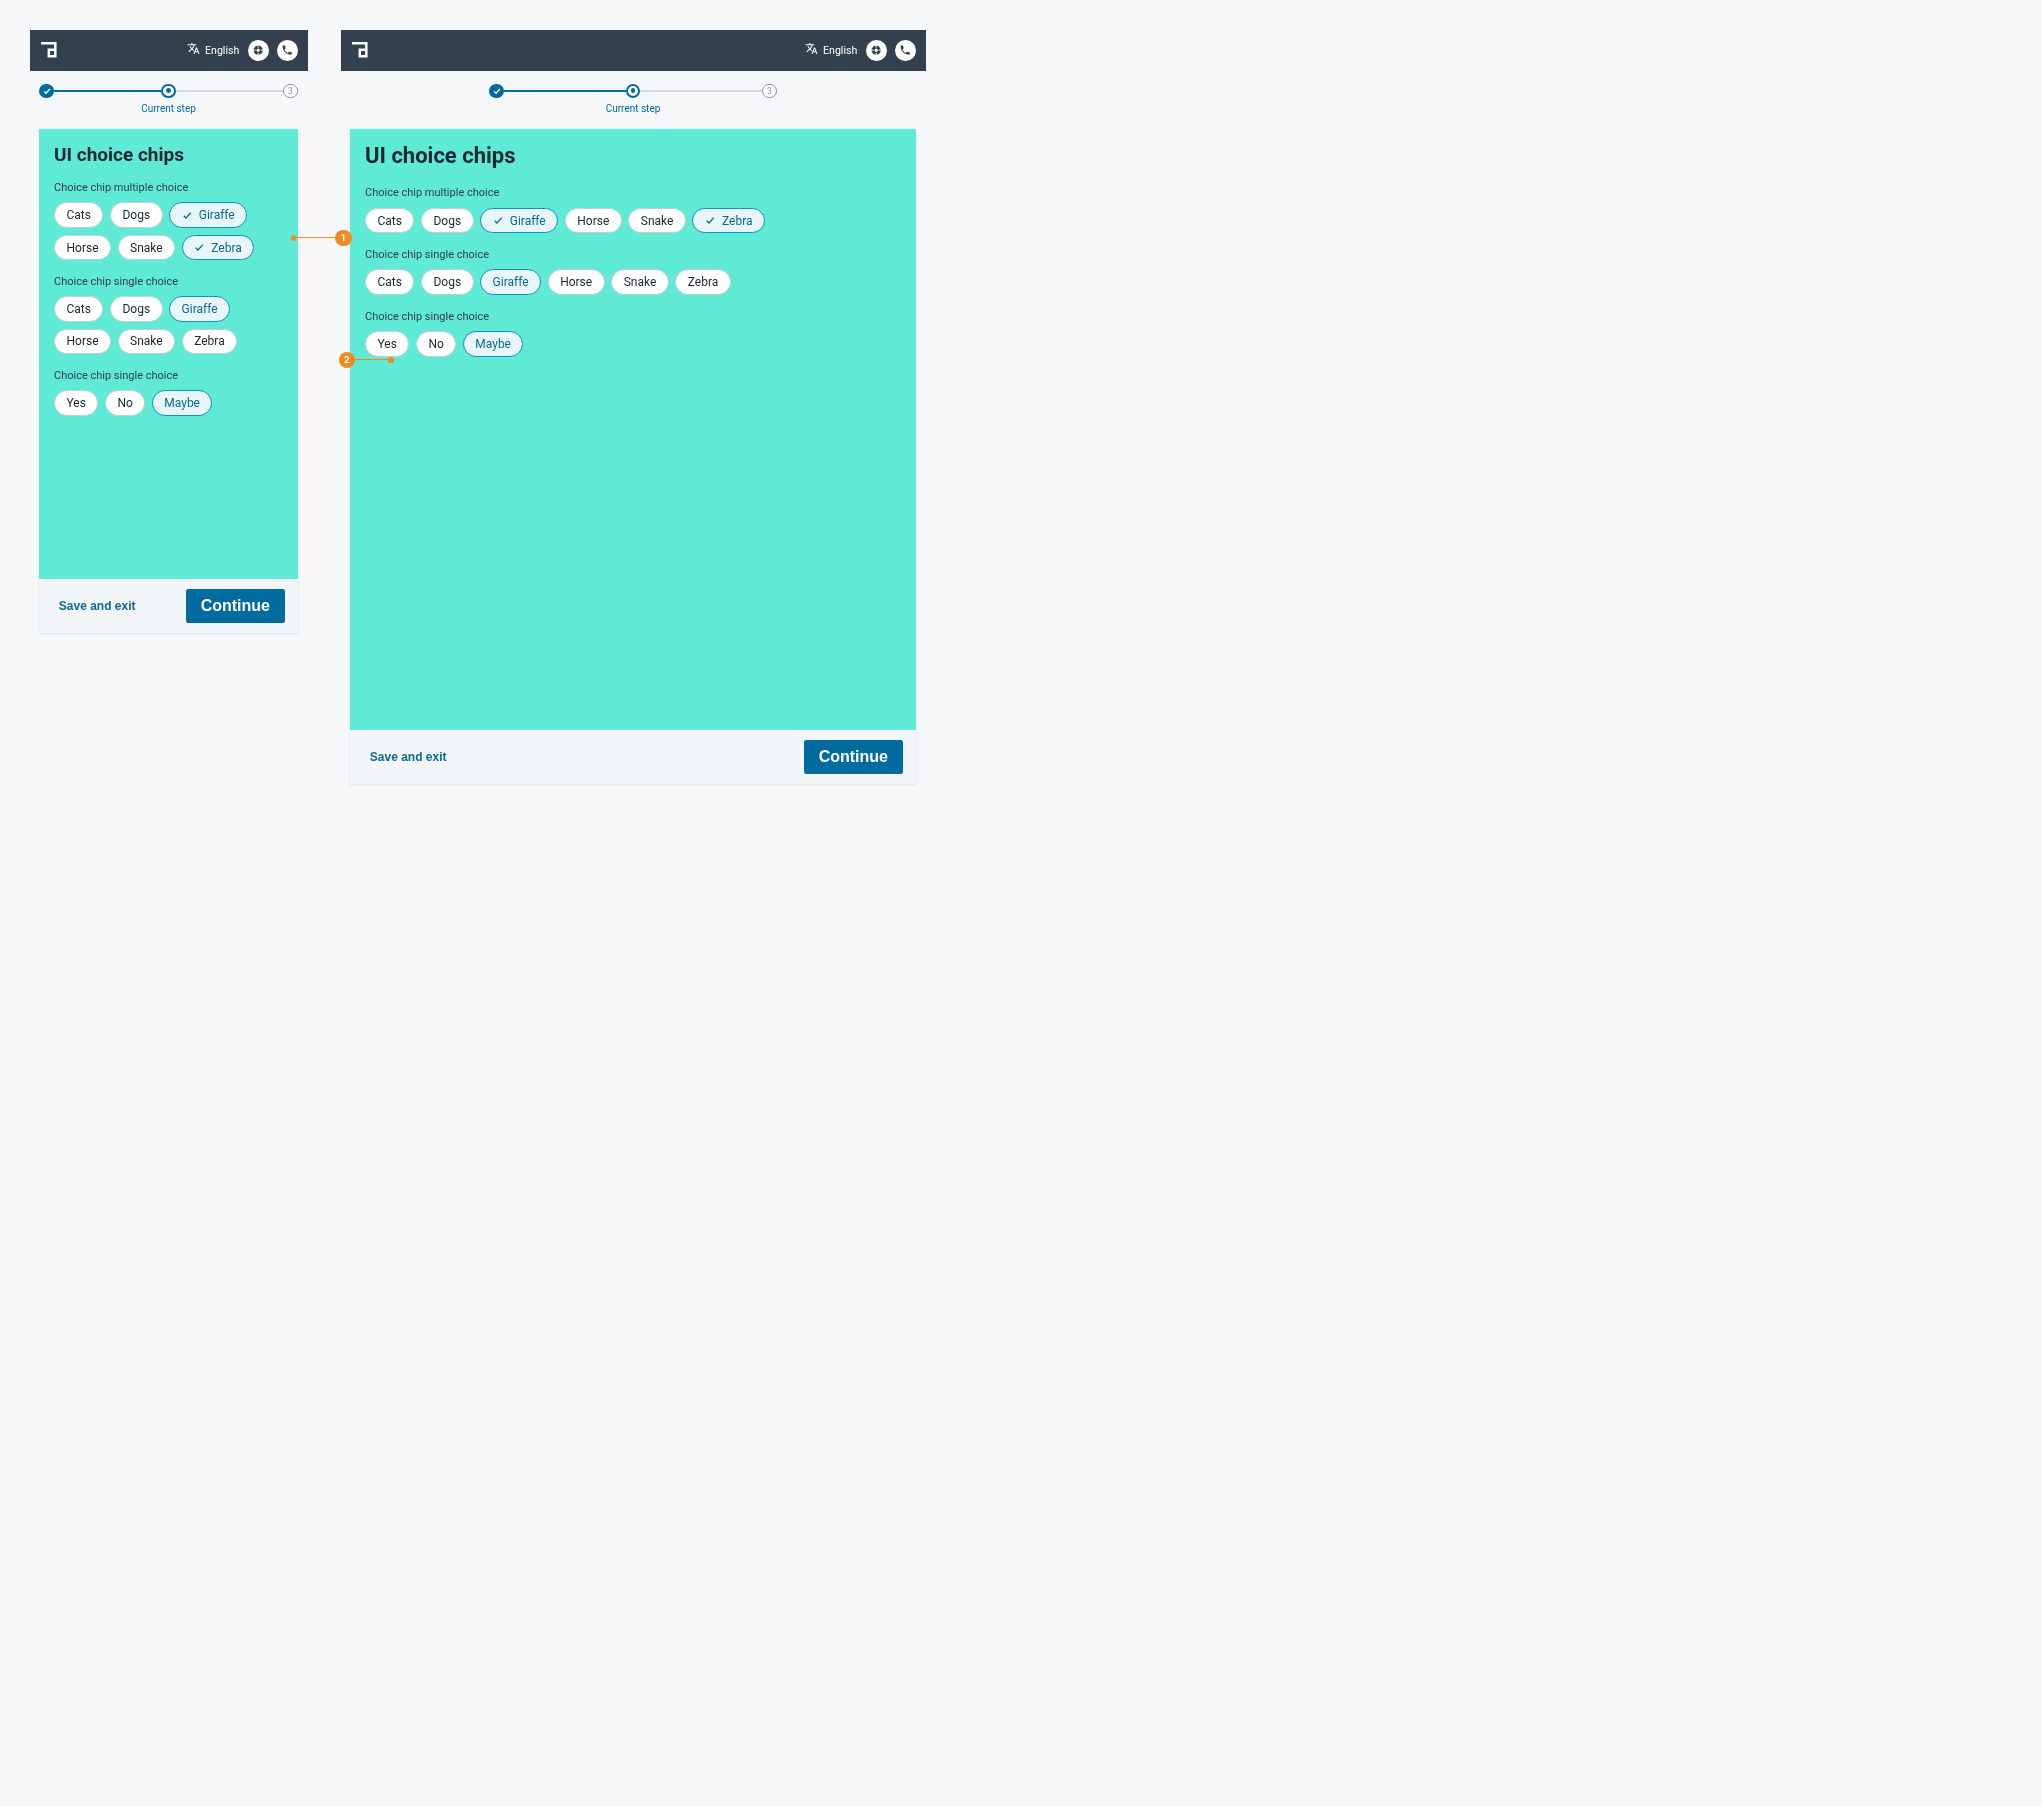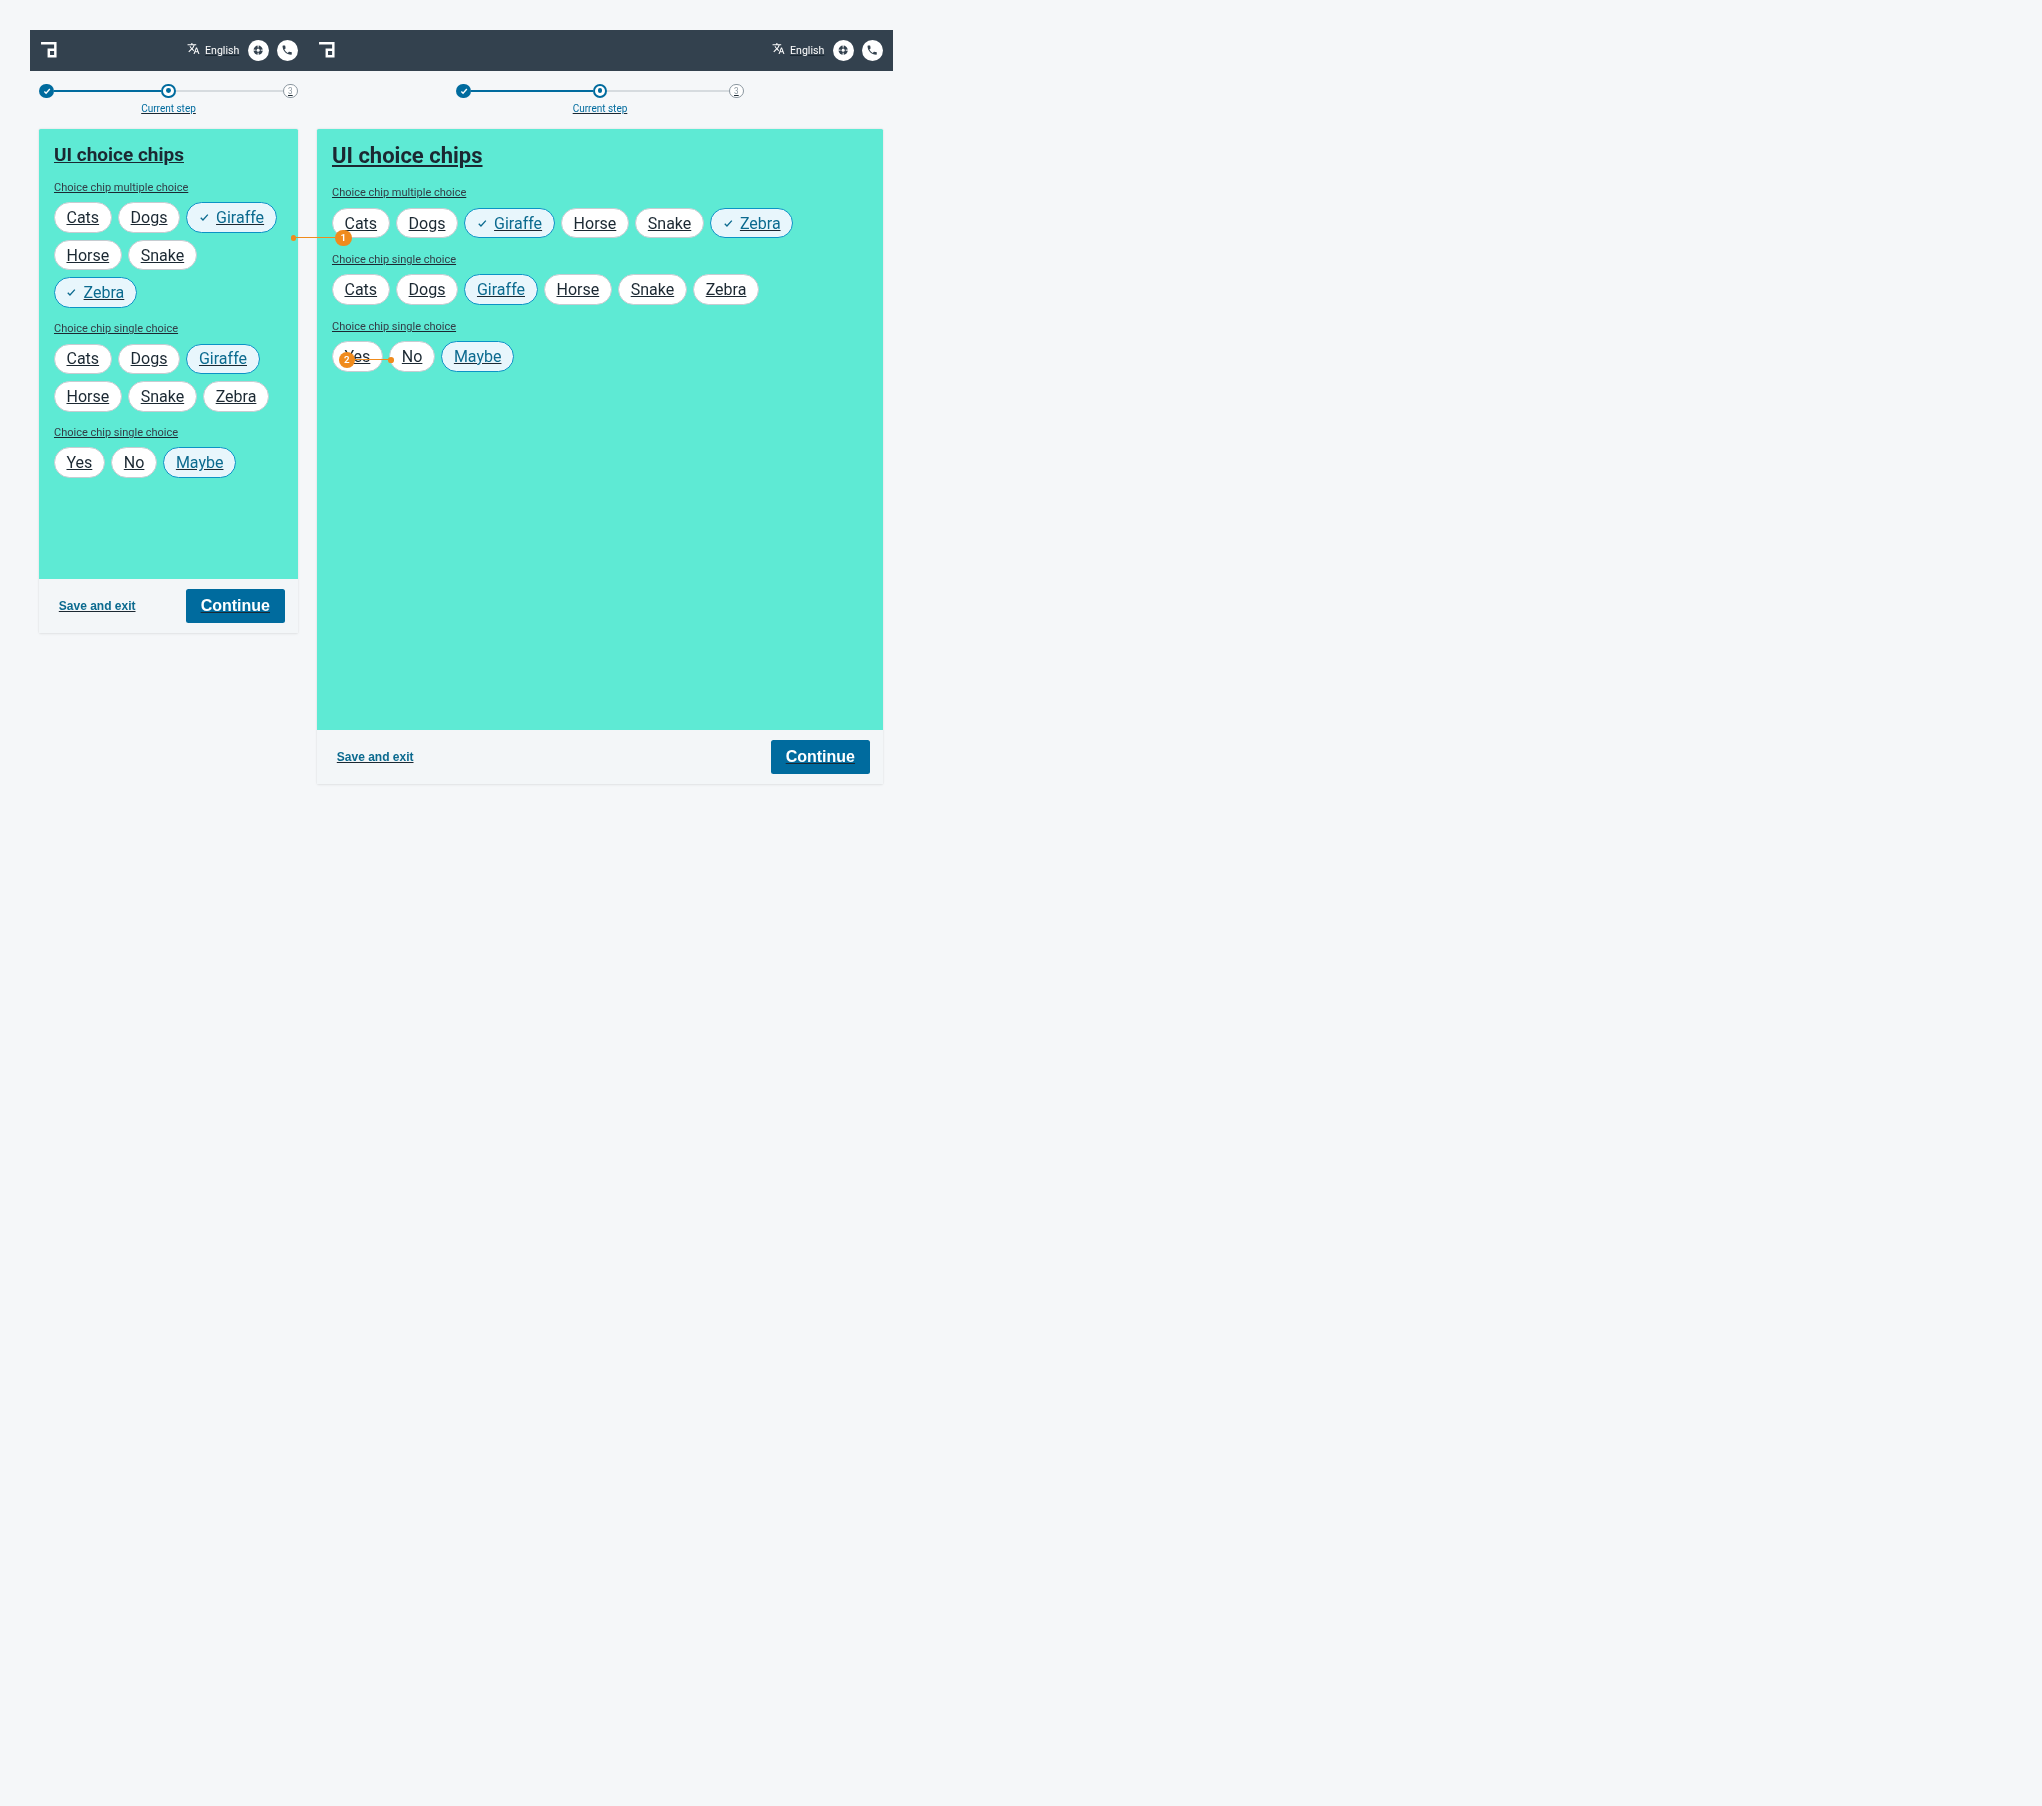--- a/index.html
+++ b/index.html
@@ -5,22 +5,22 @@
   * { box-sizing: border-box; margin: 0; padding: 0; }
   body {
     font-family: -apple-system, BlinkMacSystemFont, "Segoe UI", Roboto, "Helvetica Neue", Arial, sans-serif;
     background: #f5f7f9;
     padding: 29.5px;
     font-size: 11.5px;
     color: #1b2832;
   }
   .stage {
     display: flex;
+    gap: 33px;
     align-items: flex-start;
-    text-decoration: underline;
   }
   .panel {
     background: transparent;
     display: flex;
     flex-direction: column;
   }
   .panel.narrow { width: 278px; }
   .panel.wide   { width: 585px; }
 
   
@@ -99,21 +99,21 @@
 
   .group { margin-bottom: 14.7px; }
   .group-label { font-size: 11px; color: #333d47; margin-bottom: 8.2px; }
 
   .chips { display: flex; flex-wrap: wrap; gap: 6.5px; }
   .chip {
     border: 0.8px solid #c6ccd1;
     background: #fff;
     border-radius: 818px;
     padding: 4.9px 11.5px;
-    font-size: 16px;
+    font-size: 12px;
     color: #1b2832;
     display: inline-flex; align-items: center; gap: 6.5px;
     cursor: pointer;
     text-align: right;
   }
   .chip.selected {
     border-color: #0b93c6;
     background: #e8f6fc;
     color: #0b6a8f;
   }

